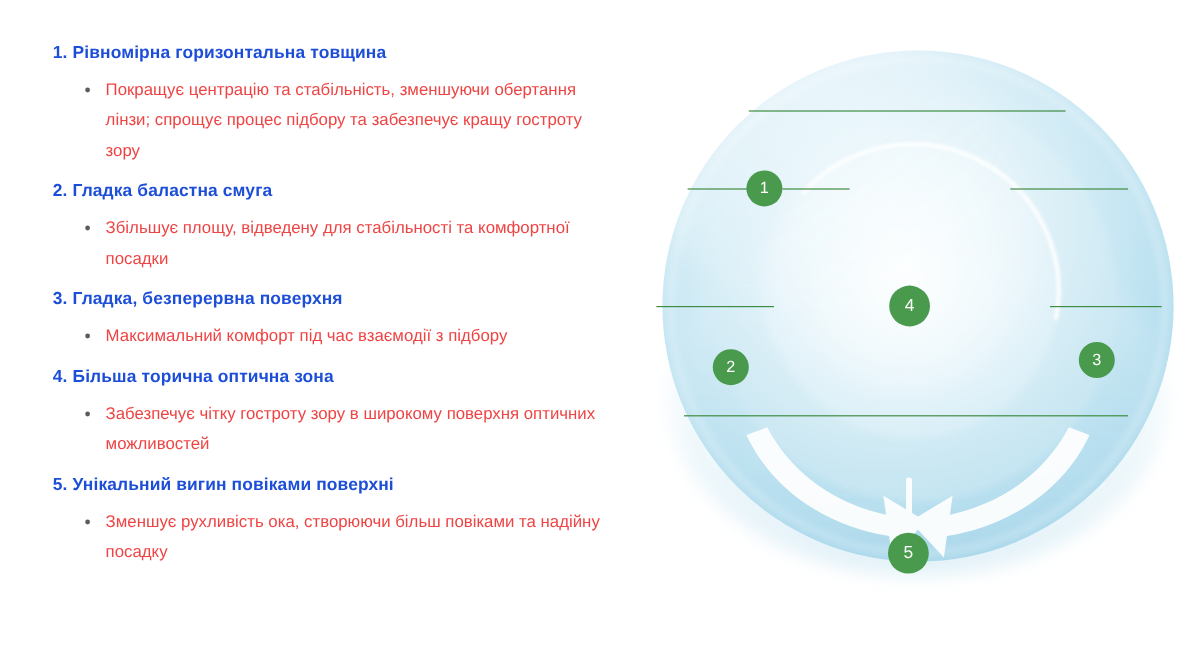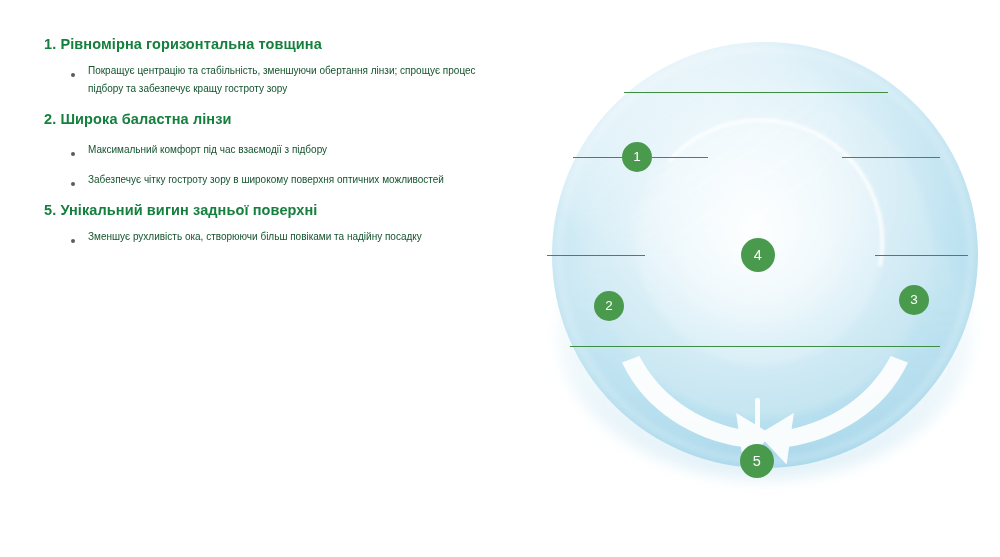--- a/index.html
+++ b/index.html
@@ -11,28 +11,28 @@
   }
   #page{position:relative;width:1000px;height:557px;}
 
   
   #feature-list{
     position:absolute;left:0;top:0;width:520px;height:557px;
     padding:34px 0 0 44px;box-sizing:border-box;
   }
   .feature-item{margin-bottom:11px;}
   .feature-heading{
-    font-size:14.5px;color:#15803d;font-weight:600;
+    font-size:14.5px;color:#1d4ed8;font-weight:600;
     letter-spacing:.1px;line-height:1.45;margin:0 0 7px 0;
     white-space:nowrap;
   }
   .bullets{list-style:none;margin:0;padding:0;}
   .bullet-row{
     position:relative;padding-left:44px;
-    font-size:10px;color:#14532d;line-height:1.82;
+    font-size:14px;color:#ef4444;line-height:1.82;
     margin-bottom:0;
   }
   .bullet-dot{
     position:absolute;left:27px;top:11px;
     width:4px;height:4px;border-radius:50%;
     background:#5c5c5c;
   }
   .bullet-text{display:block;max-width:420px;}
 
   
@@ -74,46 +74,60 @@
         <li class="bullet-row">
           <span class="bullet-dot"></span>
           <span class="bullet-text">Покращує центрацію та стабільність, зменшуючи обертання лінзи; спрощує процес підбору та забезпечує кращу гостроту зору</span>
         </li>
       </ul>
     </div>
 
     <div class="feature-item">
       <p class="feature-heading">
         <span>2.</span>
-        <span>Широка баластна лінзи</span>
-      </p>
-    </div>
-
-    <div class="feature-item">
+        <span>Гладка баластна смуга</span>
+      </p>
+      <ul class="bullets">
+        <li class="bullet-row">
+          <span class="bullet-dot"></span>
+          <span class="bullet-text">Збільшує площу, відведену для стабільності та комфортної посадки</span>
+        </li>
+      </ul>
+    </div>
+
+    <div class="feature-item">
+      <p class="feature-heading">
+        <span>3.</span>
+        <span>Гладка, безперервна поверхня</span>
+      </p>
       <ul class="bullets">
         <li class="bullet-row">
           <span class="bullet-dot"></span>
           <span class="bullet-text">Максимальний комфорт під час взаємодії з підбору</span>
         </li>
       </ul>
     </div>
 
     <div class="feature-item">
+      <p class="feature-heading">
+        <span>4.</span>
+        <span>Більша торична оптична зона</span>
+      </p>
       <ul class="bullets">
         <li class="bullet-row">
           <span class="bullet-dot"></span>
           <span class="bullet-text">Забезпечує чітку гостроту зору в широкому поверхня оптичних можливостей</span>
         </li>
       </ul>
     </div>
 
     <div class="feature-item">
       <p class="feature-heading">
         <span>5.</span>
-        <span>Унікальний вигин задньої поверхні</span>
+        <span>Унікальний вигин повіками поверхні</span>
       </p>
       <ul class="bullets">
         <li class="bullet-row">
           <span class="bullet-dot"></span>
           <span class="bullet-text">Зменшує рухливість ока, створюючи більш повіками та надійну посадку</span>
         </li>
       </ul>
     </div>
 
   </section>

